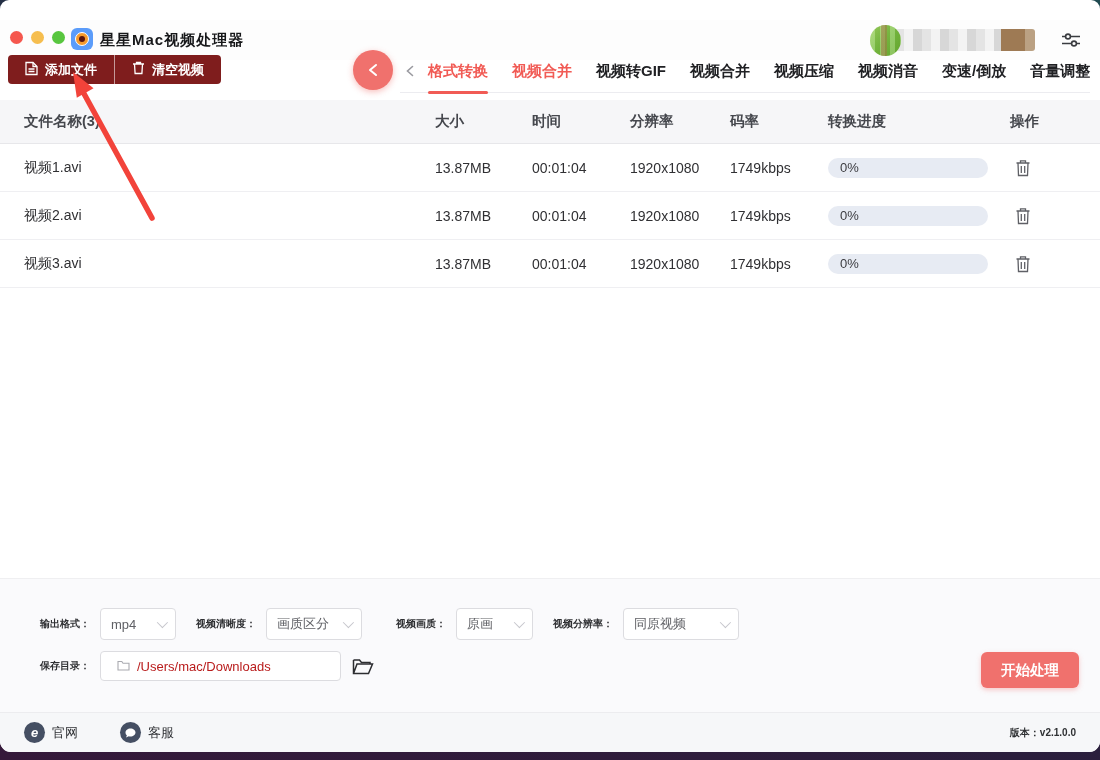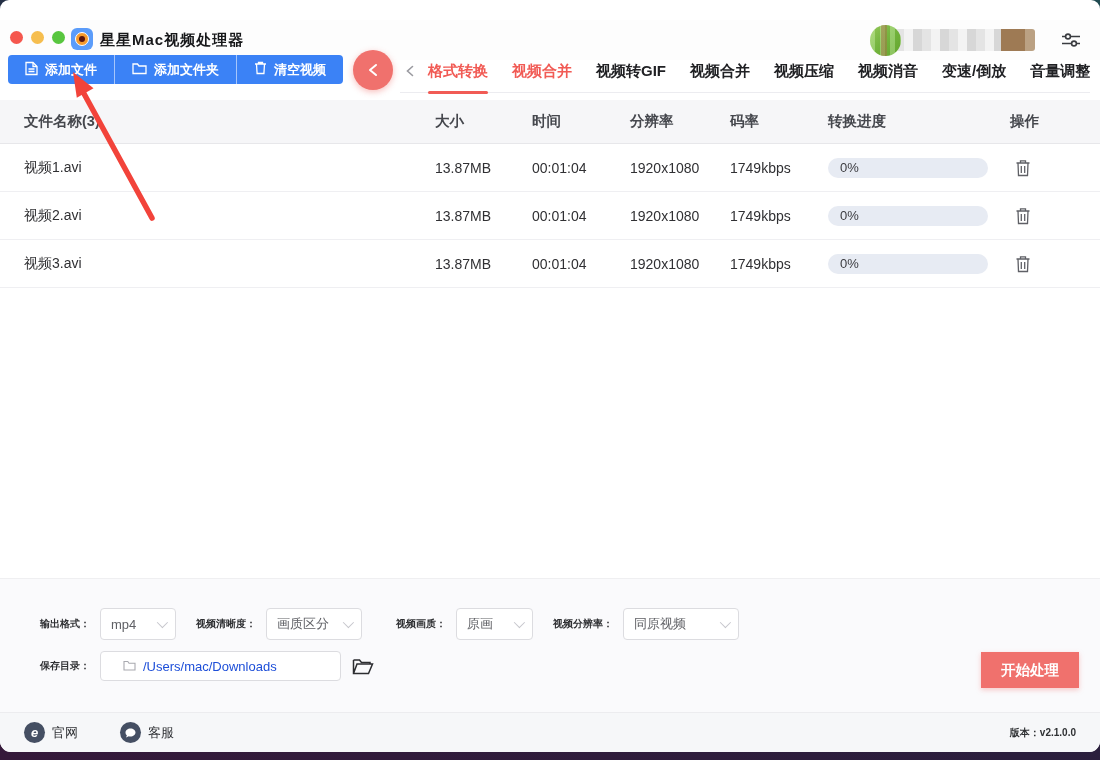--- a/index.html
+++ b/index.html
@@ -34,21 +34,21 @@
   }
   .mosaic-name { margin-left:-6px; width:140px; height:22px; border-radius:3px; z-index:1;
     background:
       linear-gradient(90deg, rgba(0,0,0,0) 0 76%, #9e7a54 76% 93%, #bba183 93% 100%),
       repeating-linear-gradient(90deg,#e4e4e4 0 9px,#f3f3f3 9px 18px,#d7d7d7 18px 27px),
       repeating-linear-gradient(0deg, rgba(255,255,255,.35) 0 5px, rgba(0,0,0,.05) 5px 11px);
   }
   .tune { position:absolute; right:18px; top:9px; width:22px; height:22px; cursor:pointer; }
   
   .btn-group { position:absolute; left:8px; top:55px; height:29px; display:flex;
-    background:#3b82f6; border-radius:4px; overflow:hidden; }
+    background:#7f1d1d; border-radius:4px; overflow:hidden; }
   .tb-btn { display:flex; align-items:center; gap:7px; padding:0 17px; color:#fff;
     font-size:13px; font-weight:700; cursor:pointer; }
   .tb-btn + .tb-btn { border-left:1px solid rgba(255,255,255,.55); }
   
   .back-circle { position:absolute; left:353px; top:50px; width:40px; height:40px; border-radius:50%;
     background:#f0716d; box-shadow:0 2px 6px rgba(240,113,109,.45); display:flex; align-items:center; justify-content:center;
     cursor:pointer; z-index:5; }
   .tabstrip { position:absolute; left:400px; right:10px; top:50px; height:43px;
     display:flex; align-items:center; border-bottom:1px solid #ececf0; }
   .tab-scroll-left { margin:0 14px 0 6px; display:flex; cursor:pointer; }
@@ -74,25 +74,25 @@
   .p-row1 { position:absolute; left:40px; top:29px; display:flex; align-items:center; }
   .p-label { font-size:10px; color:#2f3033; font-weight:700; }
   .select { height:32px; background:#fff; border:1px solid #dcdce0; border-radius:4px;
     display:flex; align-items:center; justify-content:space-between; padding:0 10px;
     font-size:13px; color:#5f6065; cursor:pointer; margin-left:10px; }
   .chev-down { width:8px; height:8px; border-right:1.6px solid #c6c6cc; border-bottom:1.6px solid #c6c6cc;
     transform:rotate(45deg) translateY(-2px); margin-left:8px; }
   .gap { width:20px; }
   .p-row2 { position:absolute; left:40px; top:72px; display:flex; align-items:center; }
   .dir-input { margin-left:10px; width:241px; height:30px; background:#fff; border:1px solid #dcdce0;
-    border-radius:4px; display:flex; align-items:center; padding:0 22px; gap:7px;
-    font-size:13px; color:#1d4ed8; cursor:text; }
+    border-radius:4px; display:flex; align-items:center; padding:0 16px; gap:7px;
+    font-size:13px; color:#b91c1c; cursor:text; }
   .open-folder { margin-left:11px; width:24px; height:22px; display:flex; align-items:center; cursor:pointer; }
   .start-btn { position:absolute; right:21px; top:73px; width:98px; height:36px; background:#f0716d;
-    border:none; border-radius:0; color:#fff; font-size:14.5px; font-weight:700; cursor:pointer;
+    border:none; border-radius:6px; color:#fff; font-size:14.5px; font-weight:700; cursor:pointer;
     font-family:inherit; box-shadow:0 2px 5px rgba(240,113,109,.35); }
   
   .footer { position:absolute; left:0; right:0; bottom:0; height:40px; background:#f6f7f9;
     border-top:1px solid #ececef; display:flex; align-items:center; padding:0 24px; }
   .f-item { display:flex; align-items:center; gap:7px; margin-right:42px; cursor:pointer; }
   .f-circle { width:21px; height:21px; border-radius:50%; background:#454f63; color:#fff;
     display:flex; align-items:center; justify-content:center; }
   .f-circle .e { font-size:13px; font-weight:700; font-style:italic; line-height:1; margin-top:-1px; }
   .f-label { font-size:13px; color:#303236; }
   .f-version { margin-left:auto; font-size:10px; color:#2e3033;font-weight:bold; }
@@ -133,28 +133,20 @@
   <div class="btn-group">
     <div class="tb-btn">
       <span>
         <svg width="13" height="15" viewBox="0 0 13 15" fill="none" stroke="#fff" stroke-width="1.3">
           <path d="M1 1.5h7l4 4v8H1z"></path>
             <path d="M8 1.5v4h4"></path>
             <path d="M3.5 8h6M3.5 10.5h6"></path>
         </svg>
       </span>
       <span>添加文件</span>
-    </div>
-    <div class="tb-btn">
-      <span>
-        <svg width="15" height="13" viewBox="0 0 15 13" fill="none" stroke="#fff" stroke-width="1.3">
-          <path d="M1 2h4.5l1.5 2H14v7.5H1z"></path>
-        </svg>
-      </span>
-      <span>添加文件夹</span>
     </div>
     <div class="tb-btn">
       <span>
         <svg width="13" height="14" viewBox="0 0 13 14" fill="none" stroke="#fff" stroke-width="1.3">
           <path d="M1 3h11M4.5 3V1.5h4V3M2.5 3l.6 9.5h6.8L10.5 3"></path>
         </svg>
       </span>
       <span>清空视频</span>
     </div>
   </div>

